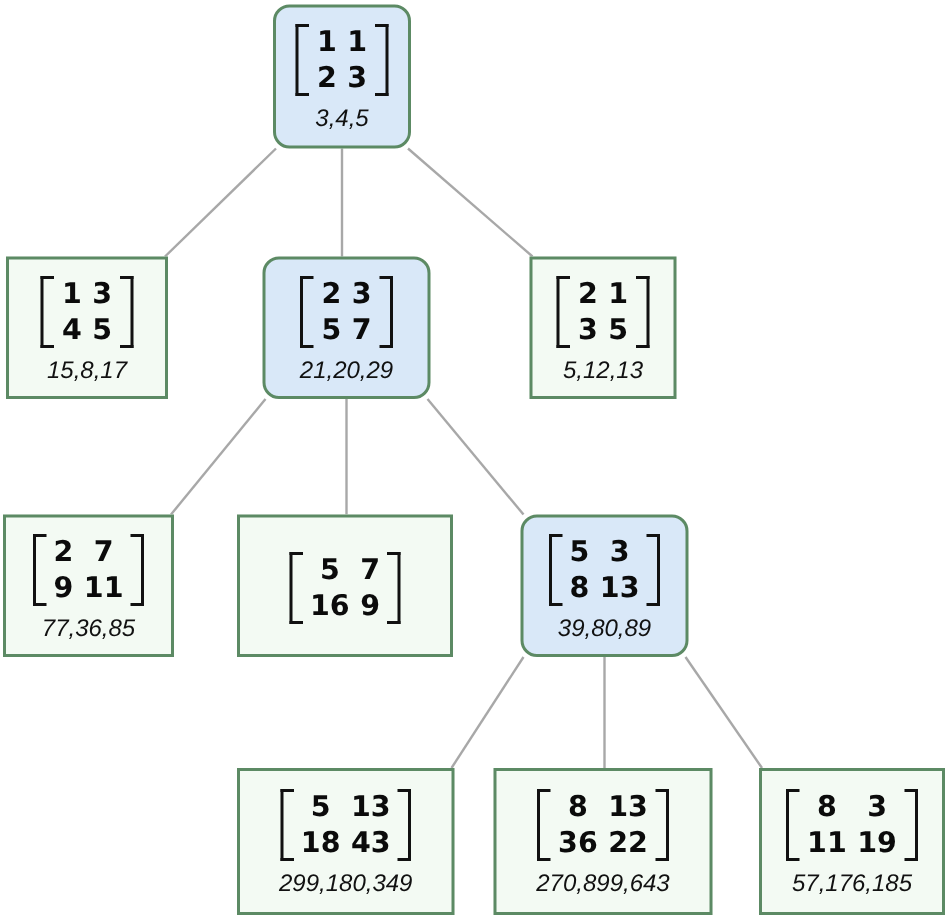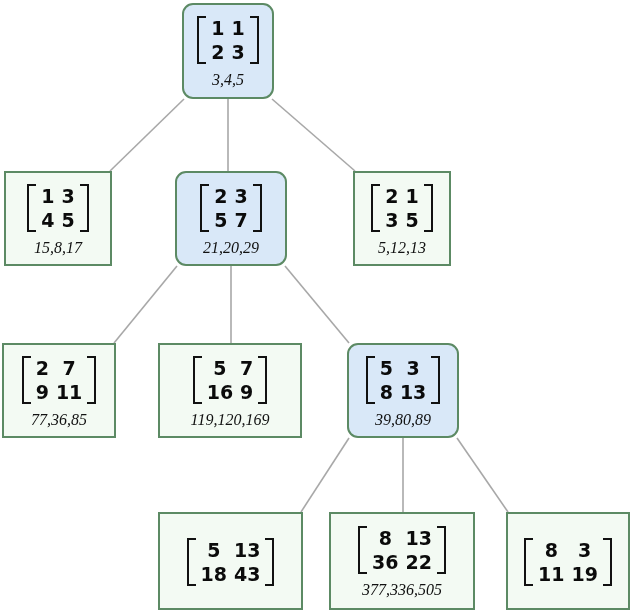--- a/index.html
+++ b/index.html
@@ -65,21 +65,21 @@
   .mgrid span {
     font-family: "DejaVu Sans", sans-serif;
     font-weight: bold;
     font-size: 19px;
     line-height: 22px;
     color: #0b0b0b;
     text-align: center;
     white-space: pre;
   }
   .label {
-    font-family: Liberation Serif, serif;
+    font-family: Liberation Sans, sans-serif;
     font-style: italic;
     font-size: 16px;
     line-height: 19px;
     color: #111111;
     margin-top: 5px;
     white-space: pre;
   }
 </style>
 </head>
 <body>
@@ -166,21 +166,20 @@
         <div class="matrix">
           <div class="brk l"></div>
           <div class="mgrid">
             <span>5</span>
             <span>7</span>
             <span>16</span>
             <span>9</span>
           </div>
           <div class="brk r"></div>
         </div>
-        <div class="label">119,120,169</div>
       </div>
       <div class="node highlight" style="left: 347px; top: 343px; width: 112px; height: 95px;">
         <div class="matrix">
           <div class="brk l"></div>
           <div class="mgrid">
             <span>5</span>
             <span>3</span>
             <span>8</span>
             <span>13</span>
           </div>
@@ -192,40 +191,42 @@
         <div class="matrix">
           <div class="brk l"></div>
           <div class="mgrid">
             <span>5</span>
             <span>13</span>
             <span>18</span>
             <span>43</span>
           </div>
           <div class="brk r"></div>
         </div>
+        <div class="label">299,180,349</div>
       </div>
       <div class="node plain" style="left: 329px; top: 512px; width: 146px; height: 98px;">
         <div class="matrix">
           <div class="brk l"></div>
           <div class="mgrid">
             <span>8</span>
             <span>13</span>
             <span>36</span>
             <span>22</span>
           </div>
           <div class="brk r"></div>
         </div>
-        <div class="label">377,336,505</div>
+        <div class="label">270,899,643</div>
       </div>
       <div class="node plain" style="left: 506px; top: 512px; width: 124px; height: 98px;">
         <div class="matrix">
           <div class="brk l"></div>
           <div class="mgrid">
             <span>8</span>
             <span>3</span>
             <span>11</span>
             <span>19</span>
           </div>
           <div class="brk r"></div>
         </div>
+        <div class="label">57,176,185</div>
       </div>
     </div>
 </div>
 
 </body></html>

